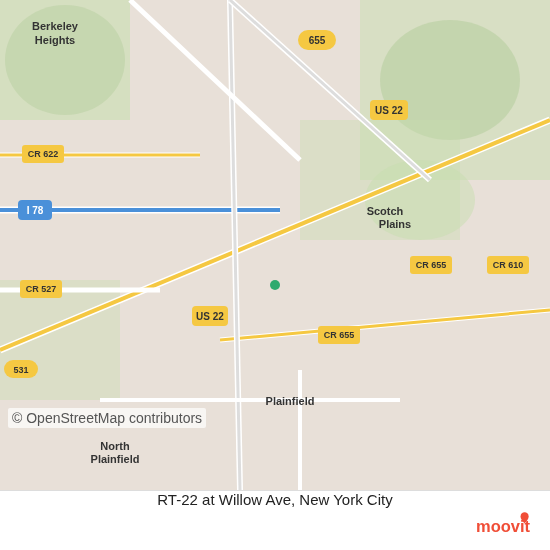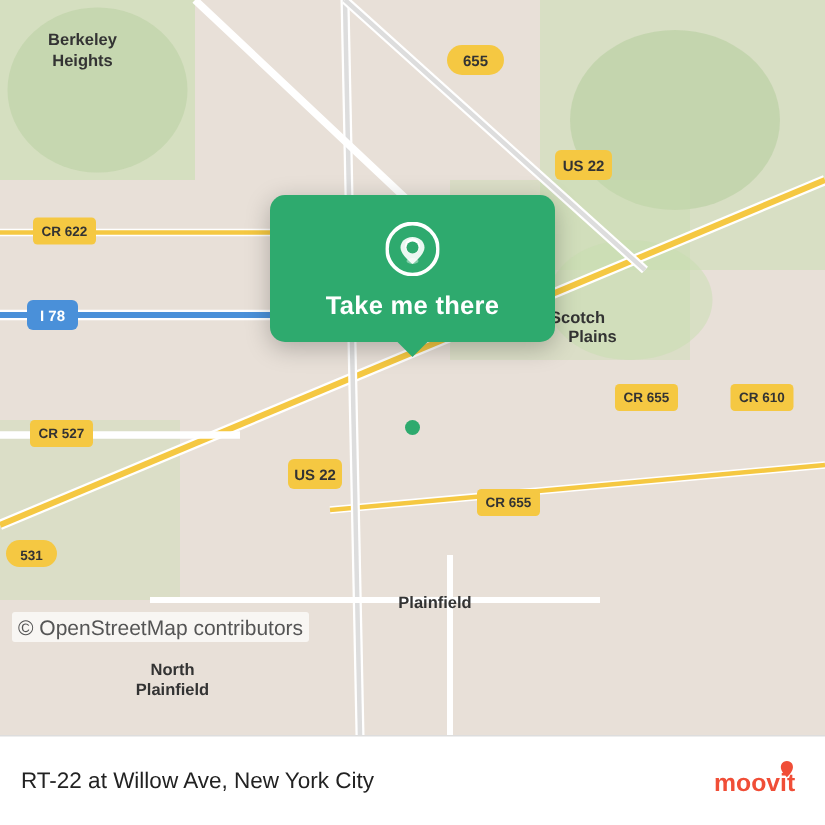--- a/index.html
+++ b/index.html
@@ -29,20 +29,21 @@
 
     
     #bottom-bar {
       width: 550px;
       height: 60px;
       background: #fff;
       display: flex;
       align-items: center;
       padding: 0 14px;
       border-top: 1px solid #ddd;
+      flex-direction: column;
     }
 
     .moovit-logo {
       display: flex;
       align-items: flex-start;
       margin-left: auto;
     }
 
     #location-title {
       font-size: 15px;
@@ -185,32 +186,20 @@
     <text x="290" y="405" text-anchor="middle" font-size="11" font-weight="bold" fill="#333">Plainfield</text>
 
     <text x="115" y="450" text-anchor="middle" font-size="11" font-weight="bold" fill="#333">North</text>
     <text x="115" y="463" text-anchor="middle" font-size="11" font-weight="bold" fill="#333">Plainfield</text>
 
     <circle cx="275" cy="285" r="5" fill="#2eaa6e"></circle>
   </svg>
 
   <div class="copyright-text">© OpenStreetMap contributors</div>
 
-  <div id="popup-card">
-
-    <svg class="pin-icon" viewBox="0 0 36 36" fill="none" xmlns="http://www.w3.org/2000/svg">
-      <circle cx="18" cy="18" r="17" stroke="white" stroke-width="2.5" fill="none"></circle>
-      <circle cx="18" cy="16" r="5" fill="white"></circle>
-      <ellipse cx="18" cy="26" rx="4" ry="2" fill="white" opacity="0.4"></ellipse>
-
-      <path d="M18 10 C13 10 10 13.5 10 17 C10 22 18 28 18 28 C18 28 26 22 26 17 C26 13.5 23 10 18 10Z" fill="white" opacity="0.9"></path>
-      <circle cx="18" cy="17" r="4" fill="#2eaa6e"></circle>
-    </svg>
-    <button id="take-me-there-btn">Take me there</button>
-  </div>
 </div>
 
 <div id="bottom-bar">
   <span id="location-title">RT-22 at Willow Ave, New York City</span>
 
   <div class="moovit-logo">
     <svg width="60" height="36" viewBox="0 0 80 36" xmlns="http://www.w3.org/2000/svg">
 
       <text x="0" y="26" font-size="22" font-weight="bold" fill="#f04e37" font-family="Arial">moovit</text>
 

